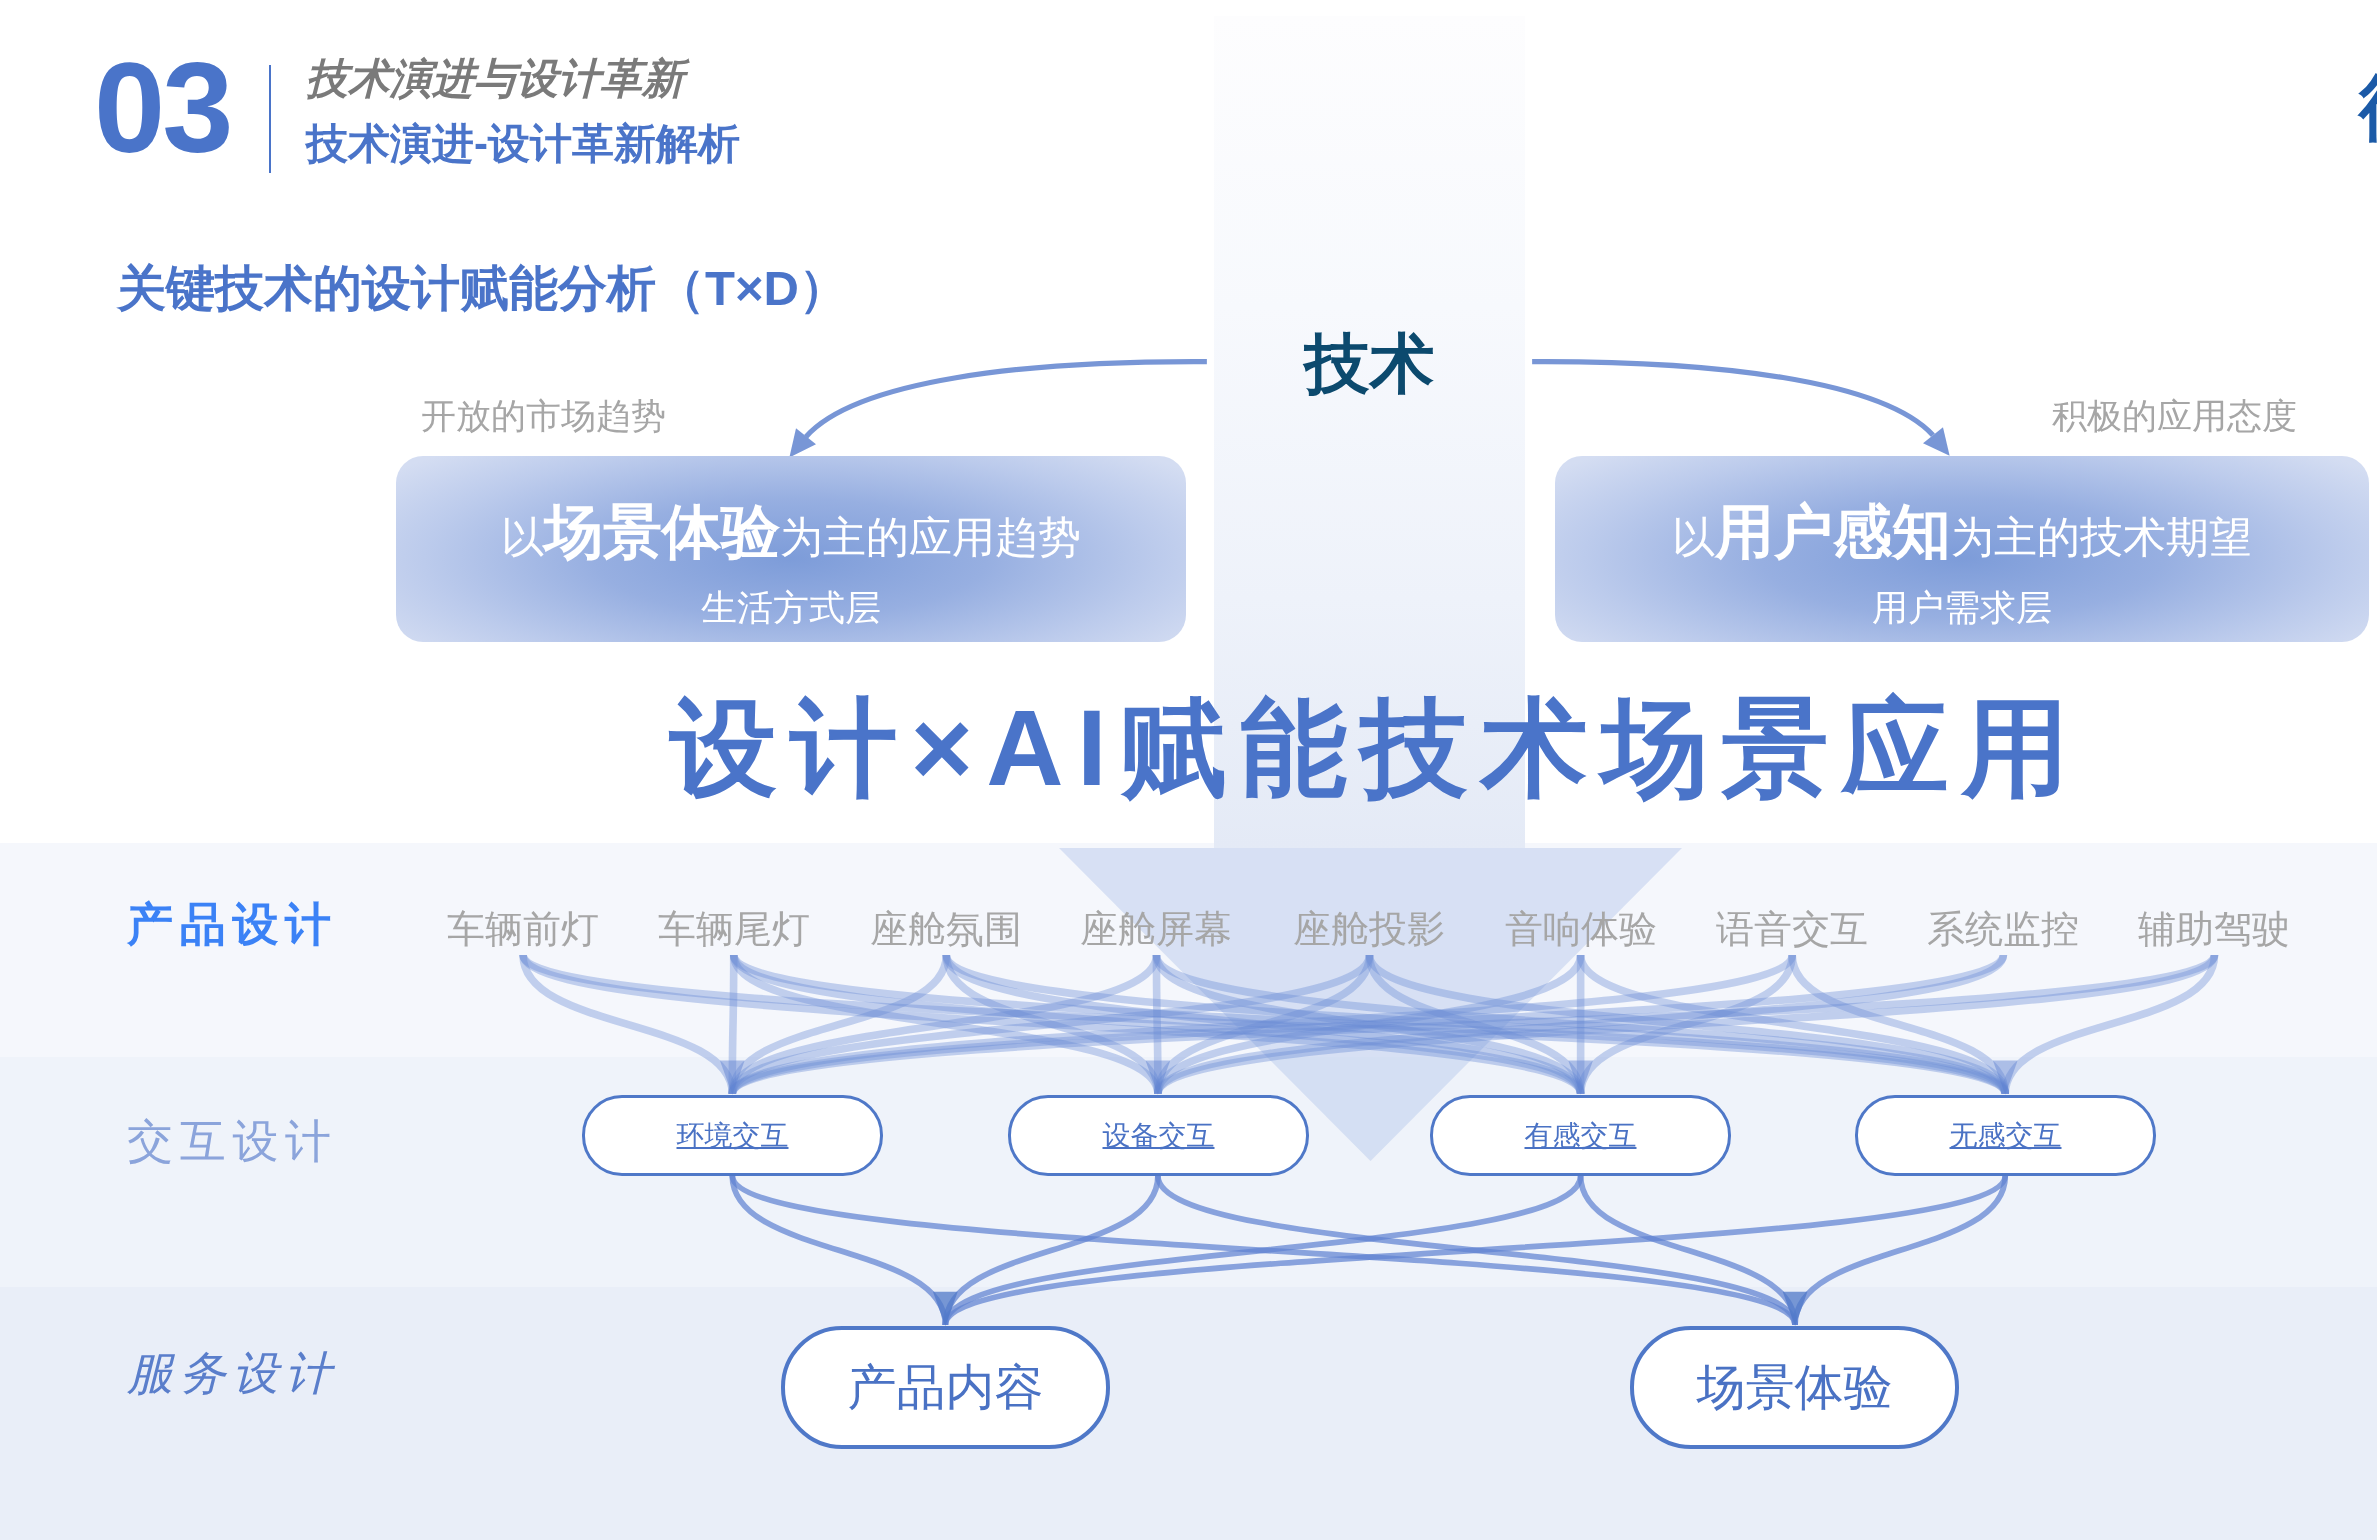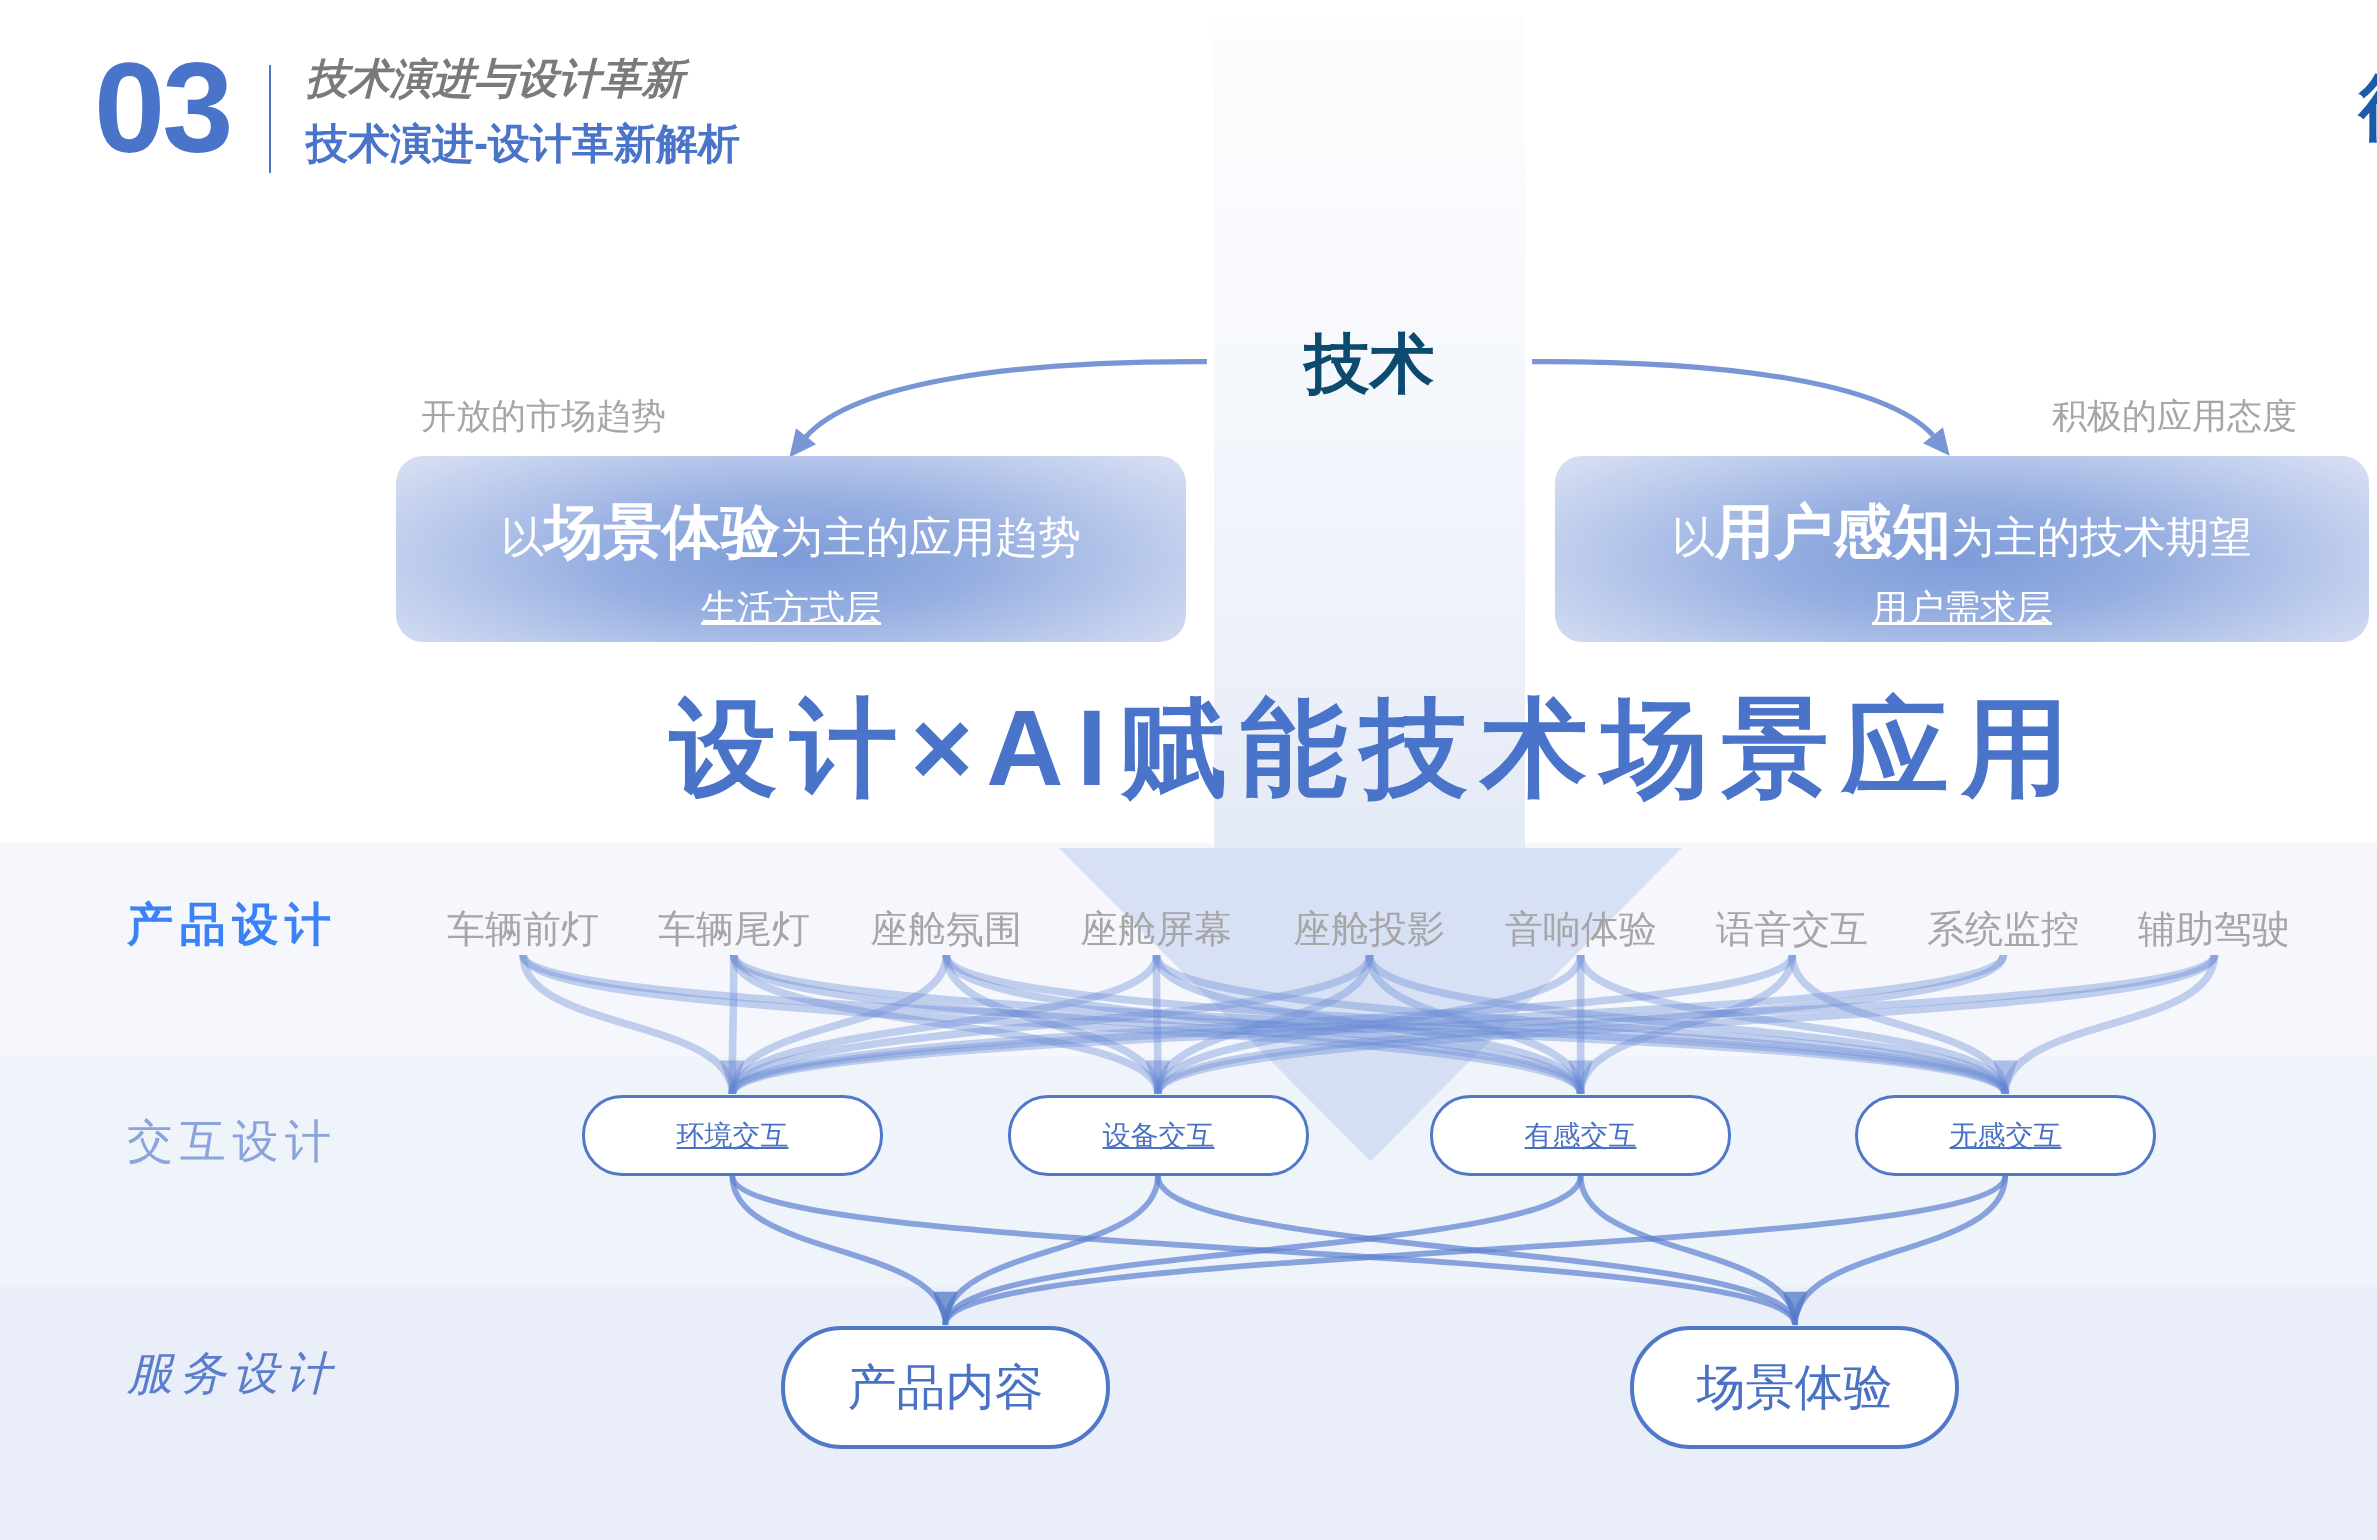--- a/index.html
+++ b/index.html
@@ -27,21 +27,21 @@
   .caption-left{left:421px;}
   .caption-right{left:2052px;}
 
   .grad-box{top:456px;width:790px;height:186px;border-radius:27px;
       background:radial-gradient(ellipse 62% 80% at 50% 55%,#7d9cd9 0%,#97afe1 40%,#bccbec 75%,#d4ddf2 100%);}
   .grad-box-left{left:396px;}
   .grad-box-right{left:1555px;padding-left:24px;}
   .box-main{position:absolute;left:0;right:0;top:44px;height:65px;line-height:65px;text-align:center;color:#ffffff;white-space:nowrap;}
   .box-main .reg{font-size:43px;}
   .box-main .em{font-size:59px;font-weight:bold;}
-  .box-sub{position:absolute;left:0;right:0;top:134px;font-size:36px;line-height:36px;text-align:center;color:#ffffff;text-decoration:underline;}
+  .box-sub{position:absolute;left:0;right:0;top:134px;font-size:36px;line-height:36px;text-align:center;color:#ffffff;}
 
   .main-title{left:0;width:2739px;top:695px;font-size:107px;font-weight:bold;color:#4a74c9;line-height:1;
       text-align:center;letter-spacing:13.3px;padding-left:13.3px;box-sizing:border-box;white-space:nowrap;}
 
   .row-label{font-size:46px;line-height:46px;letter-spacing:6.7px;white-space:nowrap;}
   .row-left{left:127px;}
   .tone-1{color:#3b82f6;font-weight:bold;}
   .tone-2{color:#8ba4db;}
   .tone-3{color:#5a7ecb;font-style:italic;}
 
@@ -69,20 +69,21 @@
   <div class="band band-3"></div>
 
   <div class="abs shaft"></div>
   <div class="abs arrow-head-bg"></div>
 
   <div class="abs sec-num">03</div>
   <div class="abs divider"></div>
   <div class="abs title-1">技术演进与设计革新</div>
   <div class="abs title-2">技术演进-设计革新解析</div>
   <div class="abs logo">德赛西威</div>
+  <div class="abs heading">关键技术的设计赋能分析（T×D）</div>
 
   <svg id="flow-svg" class="abs" width="2739" height="1541" viewBox="0 0 5760 3240">
     <g>
       <path class="top-arrow" d="M2538 760 C2150 758 1800 800 1695 918"></path>
       <polygon class="top-arrow-head" points="1660,962 1716,934 1674,900"></polygon>
       <path class="top-arrow" d="M3222 760 C3610 758 3960 800 4065 915"></path>
       <polygon class="top-arrow-head" points="4100,958 4086,898 4044,932"></polygon>
     </g>
     <g id="link-group">
         <path d="M1100 2008 C1100 2168.6 1540 2139.4 1540 2300" class="link-a"></path>

